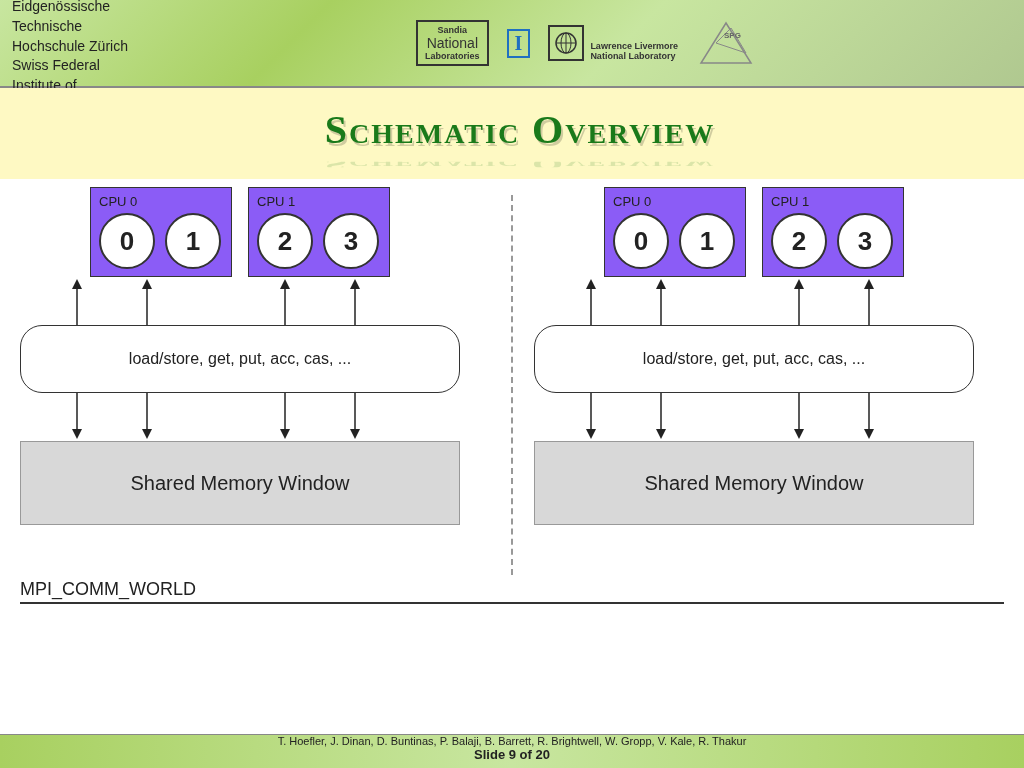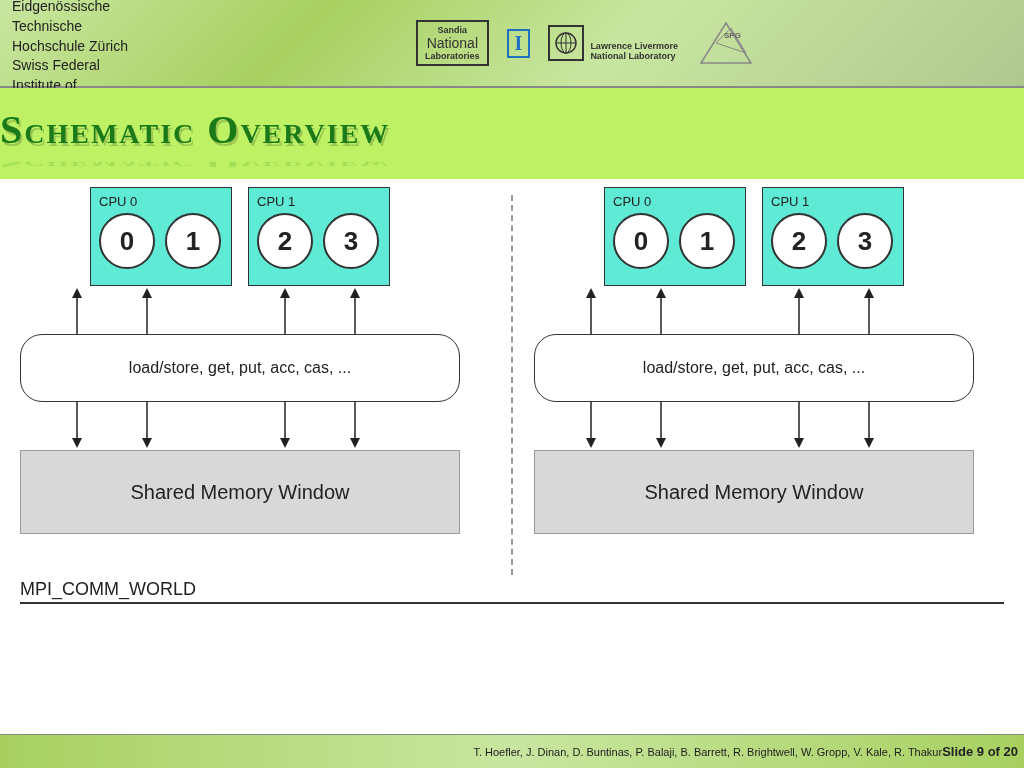--- a/index.html
+++ b/index.html
@@ -58,22 +58,23 @@
       font-size: 20px;
       font-weight: bold;
       color: #1f70c1;
       font-family: serif;
       border: 2px solid #1f70c1;
       padding: 1px 6px;
     }
 
     
     .title-section {
-      padding: 18px 0 10px 0;
-      background: #bef264;
+      text-align: center;
+      padding: 18px 0 10px 16px;
+      background: #fef9c3;
     }
     .main-title {
       font-size: 40px;
       font-weight: 900;
       color: #1a7a1a;
       font-family: Georgia, serif;
       letter-spacing: 2px;
       text-shadow: 2px 3px 0px rgba(0,0,0,0.18);
       font-variant: small-caps;
     }
@@ -104,22 +105,22 @@
 
     
     .cpus-row {
       display: flex;
       gap: 16px;
       margin-bottom: 0;
     }
 
     .cpu-box {
       border: 1.5px solid #333;
-      background: #5eead4;
-      padding: 6px 10px 16px 8px;
+      background: #8b5cf6;
+      padding: 6px 10px 7px 8px;
       position: relative;
     }
     .cpu-label {
       font-size: 13px;
       color: #222;
       margin-bottom: 4px;
       font-family: Arial, sans-serif;
     }
     .cpu-cores {
       display: flex;
@@ -209,23 +210,24 @@
       color: #222;
       font-family: Arial, sans-serif;
     }
 
     
     .footer {
       background: linear-gradient(90deg, #a8d060 0%, #c8e6a0 50%, #a8d060 100%);
       height: 34px;
       display: flex;
       align-items: center;
-      justify-content: flex-end;
+      justify-content: flex-start;
       padding: 0 6px;
       border-top: 1.5px solid #888;
+      flex-direction: column;
     }
     .footer-authors {
       font-size: 11px;
       color: #222;
       font-family: Arial, sans-serif;
     }
     .footer-slide {
       font-size: 13px;
       font-weight: bold;
       color: #222;

